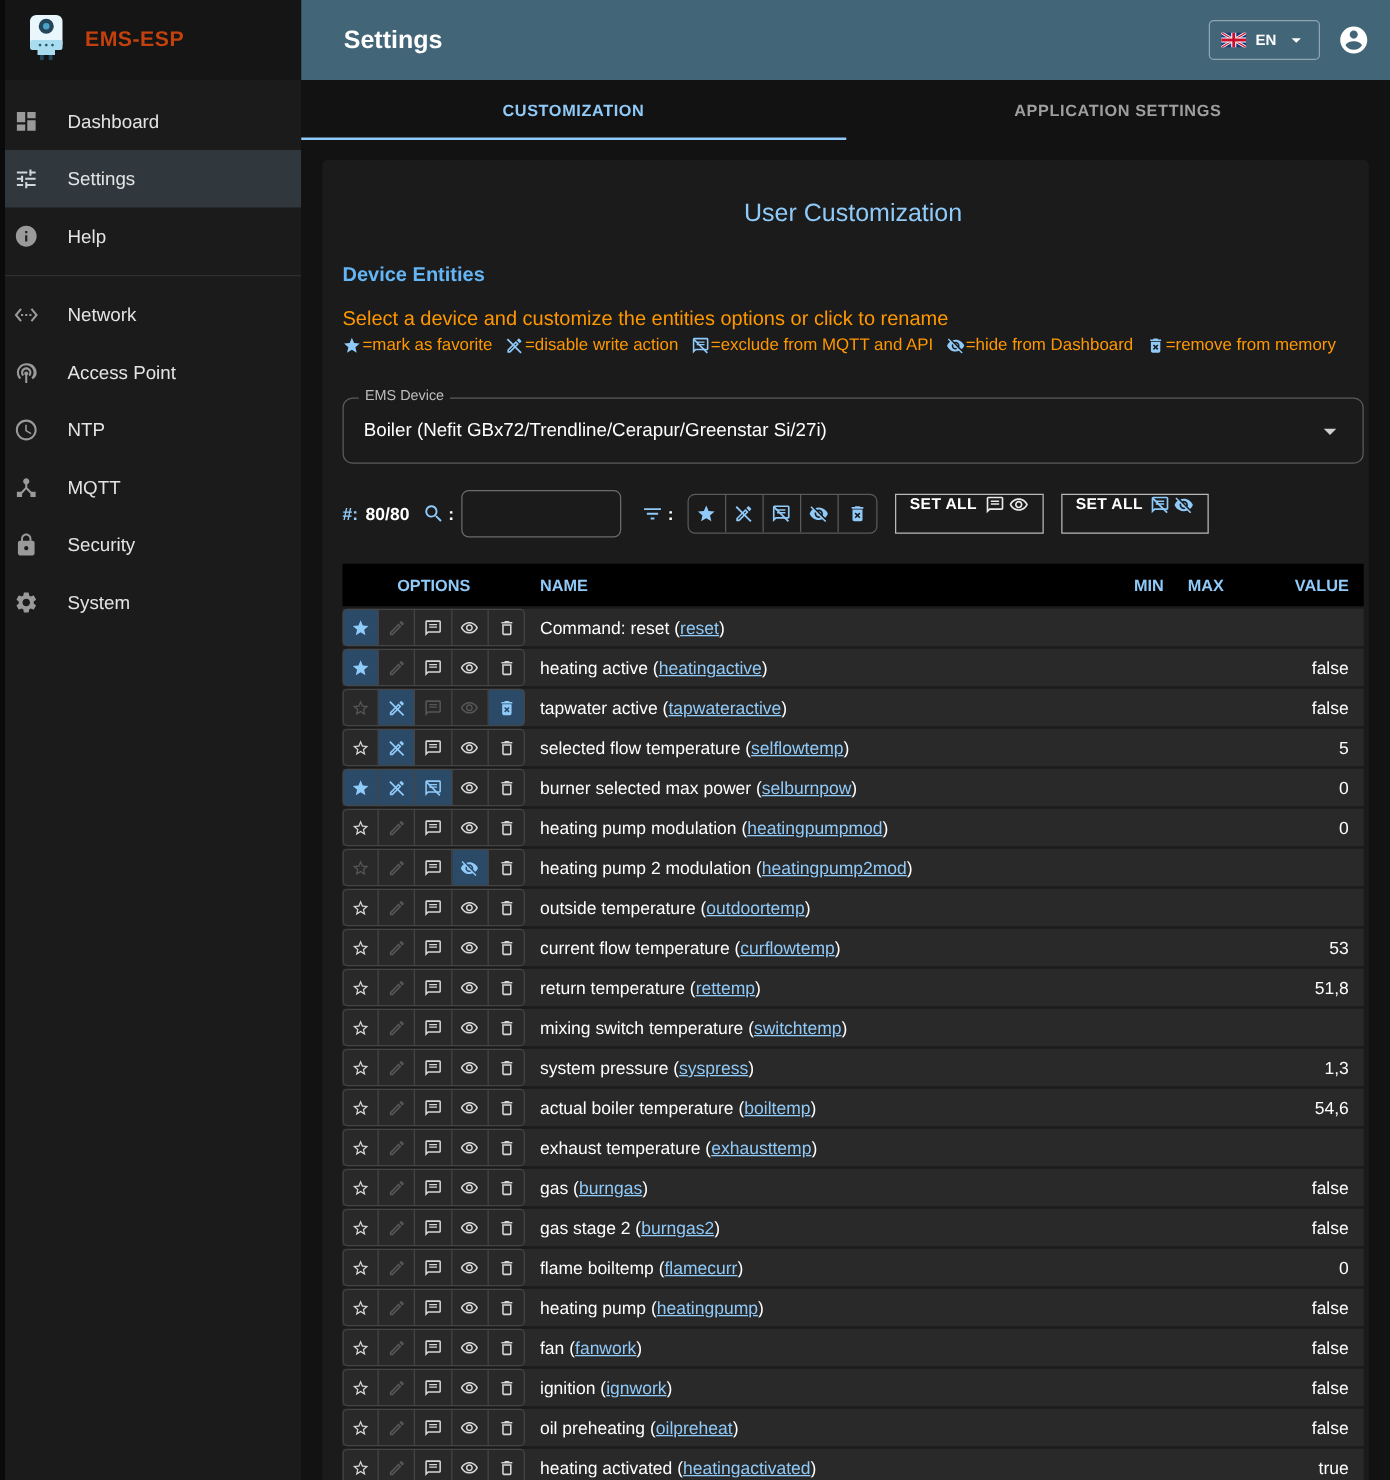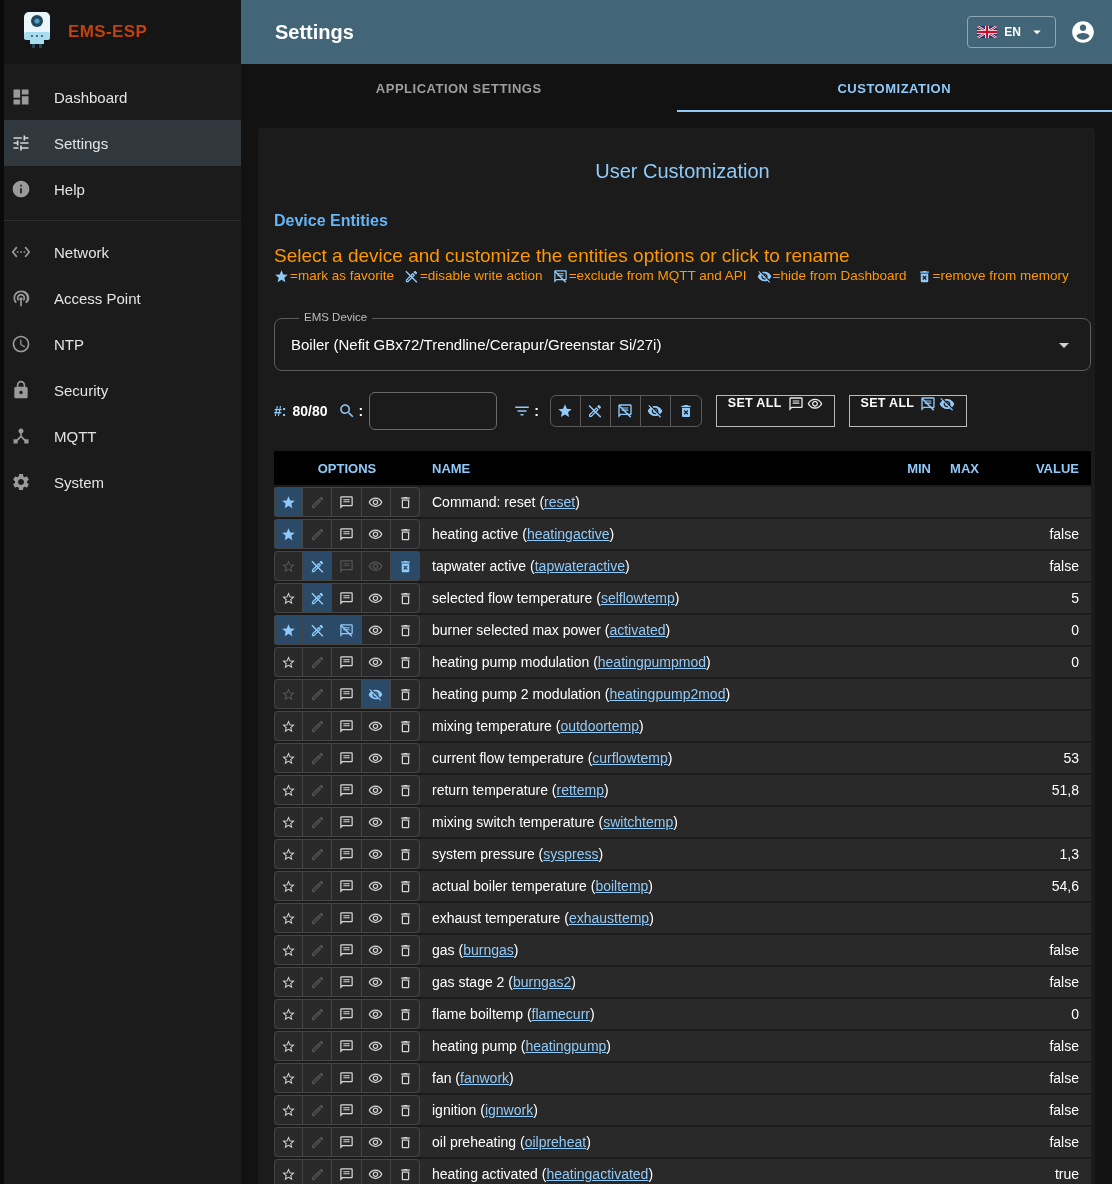--- a/index.html
+++ b/index.html
@@ -25,26 +25,26 @@
   .avatar-btn { margin-left:14px; color:#fff; display:flex; cursor:pointer; }
   .tabbar { height:48px; display:flex; flex:none; }
   .tab { flex:1; display:flex; align-items:center; justify-content:center; font-size:13px; font-weight:bold; letter-spacing:.5px; color:#9e9e9e; position:relative; cursor:pointer; }
   .tab.active { color:#90caf9; }
   .tab.active::after { content:""; position:absolute; left:0; right:0; bottom:0; height:2px; background:#90caf9; }
   .card { margin:16px 17px 0; background:#1b1b1b; border-radius:4px; padding:18px 4px 0 16px; flex:1; }
   .heading-row { display:flex; align-items:center; gap:14px; height:24px;flex-direction:column; }
   .heading-row .hline { flex:1; height:1px; background:#3c3c3c; }
   .page-heading { color:#90caf9; font-size:20px; font-weight:normal; }
   .section-title { color:#64b5f6; font-size:16px; font-weight:bold; margin-top:42px; }
-  .hint { color:#ff9800; font-size:19px; margin-top:16px; line-height:20px; }
+  .hint { color:#ff9800; font-size:16px; margin-top:16px; line-height:20px; }
   .legend { color:#ff9800; font-size:13.5px; line-height:20px; display:flex; align-items:center; flex-wrap:wrap; column-gap:10px; }
   .legend .li { display:flex; align-items:center; gap:1px; }
   .legend svg { color:#90caf9; }
   .select-field { margin-top:32px; position:relative; border:1px solid #5c5c5c; border-radius:8px; height:53px; display:flex; align-items:center; padding:0 14px 0 16px; cursor:pointer; }
-  .select-label { position:absolute; top:-8px; left:24px; background:#1b1b1b; padding:0 5px; font-size:11.5px; color:#bdbdbd; }
+  .select-label { position:absolute; top:-8px; left:12px; background:#1b1b1b; padding:0 5px; font-size:11.5px; color:#bdbdbd; }
   .select-value { color:#fff; font-size:15px; flex:1; }
   .select-caret { color:#cfcfcf; display:flex; }
   .filter-row { margin-top:20px; display:flex; align-items:center; height:40px; color:#fff; font-size:14px; }
   .count-prefix { color:#90caf9; font-weight:bold; }
   .count { font-weight:bold; margin:0 10px 0 6px; }
   .ficon { color:#90caf9; display:flex; }
   .colon { color:#fff; font-weight:bold; margin:0 6px 0 3px; }
   .search-input { width:128px; height:38px; background:transparent; border:1px solid #6b6b6b; border-radius:6px; margin-right:16px; color:#fff; padding:0 8px; font-size:14px; outline:none; }
   .quick-group { display:flex; border:1px solid #5a5a5a; border-radius:6px; overflow:hidden; margin-left:5px; }
   .quick-cell { width:30px; height:30px; display:flex; align-items:center; justify-content:center; color:#90caf9; border-right:1px solid #5a5a5a; cursor:pointer; }
@@ -132,29 +132,29 @@
           <span>Access Point</span>
         </div>
         <div class="nav-item">
           <svg width="20" height="20" viewBox="0 0 24 24" fill="currentColor">
             <path d="M11.99 2C6.47 2 2 6.48 2 12s4.47 10 9.99 10C17.52 22 22 17.52 22 12S17.52 2 11.99 2zM12 20c-4.42 0-8-3.58-8-8s3.58-8 8-8 8 3.58 8 8-3.58 8-8 8zm.5-13H11v6l5.25 3.15.75-1.23-4.5-2.67z"></path>
           </svg>
           <span>NTP</span>
         </div>
         <div class="nav-item">
           <svg width="20" height="20" viewBox="0 0 24 24" fill="currentColor">
+            <path d="M17 16l-4-4V8.82C14.16 8.4 15 7.3 15 6c0-1.66-1.34-3-3-3S9 4.34 9 6c0 1.3.84 2.4 2 2.82V12l-4 4H3v5h5v-3.05l4-4.2 4 4.2V21h5v-5h-4z"></path>
+          </svg>
+          <span>MQTT</span>
+        </div>
+        <div class="nav-item">
+          <svg width="20" height="20" viewBox="0 0 24 24" fill="currentColor">
             <path d="M18 8h-1V6c0-2.76-2.24-5-5-5S7 3.24 7 6v2H6c-1.1 0-2 .9-2 2v10c0 1.1.9 2 2 2h12c1.1 0 2-.9 2-2V10c0-1.1-.9-2-2-2zm-6 9c-1.1 0-2-.9-2-2s.9-2 2-2 2 .9 2 2-.9 2-2 2zm3.1-9H8.9V6c0-1.71 1.39-3.1 3.1-3.1 1.71 0 3.1 1.39 3.1 3.1v2z"></path>
           </svg>
           <span>Security</span>
-        </div>
-        <div class="nav-item">
-          <svg width="20" height="20" viewBox="0 0 24 24" fill="currentColor">
-            <path d="M17 16l-4-4V8.82C14.16 8.4 15 7.3 15 6c0-1.66-1.34-3-3-3S9 4.34 9 6c0 1.3.84 2.4 2 2.82V12l-4 4H3v5h5v-3.05l4-4.2 4 4.2V21h5v-5h-4z"></path>
-          </svg>
-          <span>MQTT</span>
         </div>
         <div class="nav-item">
           <svg width="20" height="20" viewBox="0 0 24 24" fill="currentColor">
             <path d="M19.14 12.94c.04-.3.06-.61.06-.94 0-.32-.02-.64-.07-.94l2.03-1.58c.18-.14.23-.41.12-.61l-1.92-3.32c-.12-.22-.37-.29-.59-.22l-2.39.96c-.5-.38-1.03-.7-1.62-.94l-.36-2.54c-.04-.24-.24-.41-.48-.41h-3.84c-.24 0-.43.17-.47.41l-.36 2.54c-.59.24-1.13.57-1.62.94l-2.39-.96c-.22-.08-.47 0-.59.22L2.74 8.87c-.12.21-.08.47.12.61l2.03 1.58c-.05.3-.09.63-.09.94s.02.64.07.94l-2.03 1.58c-.18.14-.23.41-.12.61l1.92 3.32c.12.22.37.29.59.22l2.39-.96c.5.38 1.03.7 1.62.94l.36 2.54c.05.24.24.41.48.41h3.84c.24 0 .44-.17.47-.41l.36-2.54c.59-.24 1.13-.56 1.62-.94l2.39.96c.22.08.47 0 .59-.22l1.92-3.32c.12-.22.07-.47-.12-.61l-2.01-1.58zM12 15.6c-1.98 0-3.6-1.62-3.6-3.6s1.62-3.6 3.6-3.6 3.6 1.62 3.6 3.6-1.62 3.6-3.6 3.6z"></path>
           </svg>
           <span>System</span>
         </div>
       </nav>
   </aside>
 
@@ -179,22 +179,22 @@
         </span>
       </button>
       <span class="avatar-btn">
         <svg width="26" height="26" viewBox="0 0 24 24" fill="currentColor">
             <path d="M12 2C6.48 2 2 6.48 2 12s4.48 10 10 10 10-4.48 10-10S17.52 2 12 2zm0 3c1.66 0 3 1.34 3 3s-1.34 3-3 3-3-1.34-3-3 1.34-3 3-3zm0 14.2c-2.5 0-4.71-1.28-6-3.22.03-1.99 4-3.08 6-3.08 1.99 0 5.97 1.09 6 3.08-1.29 1.94-3.5 3.22-6 3.22z"></path>
           </svg>
       </span>
     </header>
 
     <div class="tabbar">
+      <div class="tab active">CUSTOMIZATION</div>
       <div class="tab">APPLICATION SETTINGS</div>
-      <div class="tab active">CUSTOMIZATION</div>
     </div>
 
     <div class="card">
       <div class="heading-row">
         <div class="hline"></div>
         <div class="page-heading">User Customization</div>
         <div class="hline"></div>
       </div>
 
       <div class="section-title">Device Entities</div>
@@ -489,21 +489,21 @@
                   <svg width="15" height="15" viewBox="0 0 24 24" fill="currentColor">
                     <path d="M12 6c3.79 0 7.17 2.13 8.82 5.5C19.17 14.87 15.79 17 12 17s-7.17-2.13-8.82-5.5C4.83 8.13 8.21 6 12 6m0-2C7 4 2.73 7.11 1 11.5 2.73 15.89 7 19 12 19s9.27-3.11 11-7.5C21.27 7.11 17 4 12 4zm0 5c1.38 0 2.5 1.12 2.5 2.5S13.38 14 12 14s-2.5-1.12-2.5-2.5S10.62 9 12 9m0-2c-2.48 0-4.5 2.02-4.5 4.5S9.52 16 12 16s4.5-2.02 4.5-4.5S14.48 7 12 7z"></path>
                   </svg>
                 </span>
                 <span class="ocell norm">
                   <svg width="15" height="15" viewBox="0 0 24 24" fill="currentColor">
                     <path d="M16 9v10H8V9h8m-1.5-6h-5l-1 1H5v2h14V4h-3.5l-1-1zM18 7H6v12c0 1.1.9 2 2 2h8c1.1 0 2-.9 2-2V7z"></path>
                   </svg>
                 </span>
               </div>
-              <div class="tname"><span>burner selected max power</span> <span>(</span><a>activated</a><span>)</span></div>
+              <div class="tname"><span>burner selected max power</span> <span>(</span><a>selburnpow</a><span>)</span></div>
               <div class="tmin"></div>
               <div class="tmax"></div>
               <div class="tvalue">0</div>
             </div>
             <div class="trow">
               <div class="optgroup">
                 <span class="ocell norm">
                   <svg width="15" height="15" viewBox="0 0 24 24" fill="currentColor">
                     <path d="M22 9.24l-7.19-.62L12 2 9.19 8.63 2 9.24l5.46 4.73L5.82 21 12 17.27 18.18 21l-1.63-7.03L22 9.24zM12 15.4l-3.76 2.27 1-4.28-3.32-2.88 4.38-.38L12 6.1l1.71 4.04 4.38.38-3.32 2.88 1 4.28L12 15.4z"></path>
                   </svg>
@@ -591,21 +591,21 @@
                   <svg width="15" height="15" viewBox="0 0 24 24" fill="currentColor">
                     <path d="M12 6c3.79 0 7.17 2.13 8.82 5.5C19.17 14.87 15.79 17 12 17s-7.17-2.13-8.82-5.5C4.83 8.13 8.21 6 12 6m0-2C7 4 2.73 7.11 1 11.5 2.73 15.89 7 19 12 19s9.27-3.11 11-7.5C21.27 7.11 17 4 12 4zm0 5c1.38 0 2.5 1.12 2.5 2.5S13.38 14 12 14s-2.5-1.12-2.5-2.5S10.62 9 12 9m0-2c-2.48 0-4.5 2.02-4.5 4.5S9.52 16 12 16s4.5-2.02 4.5-4.5S14.48 7 12 7z"></path>
                   </svg>
                 </span>
                 <span class="ocell norm">
                   <svg width="15" height="15" viewBox="0 0 24 24" fill="currentColor">
                     <path d="M16 9v10H8V9h8m-1.5-6h-5l-1 1H5v2h14V4h-3.5l-1-1zM18 7H6v12c0 1.1.9 2 2 2h8c1.1 0 2-.9 2-2V7z"></path>
                   </svg>
                 </span>
               </div>
-              <div class="tname"><span>mixing temperature</span> <span>(</span><a>outdoortemp</a><span>)</span></div>
+              <div class="tname"><span>outside temperature</span> <span>(</span><a>outdoortemp</a><span>)</span></div>
               <div class="tmin"></div>
               <div class="tmax"></div>
               <div class="tvalue"></div>
             </div>
             <div class="trow">
               <div class="optgroup">
                 <span class="ocell norm">
                   <svg width="15" height="15" viewBox="0 0 24 24" fill="currentColor">
                     <path d="M22 9.24l-7.19-.62L12 2 9.19 8.63 2 9.24l5.46 4.73L5.82 21 12 17.27 18.18 21l-1.63-7.03L22 9.24zM12 15.4l-3.76 2.27 1-4.28-3.32-2.88 4.38-.38L12 6.1l1.71 4.04 4.38.38-3.32 2.88 1 4.28L12 15.4z"></path>
                   </svg>

